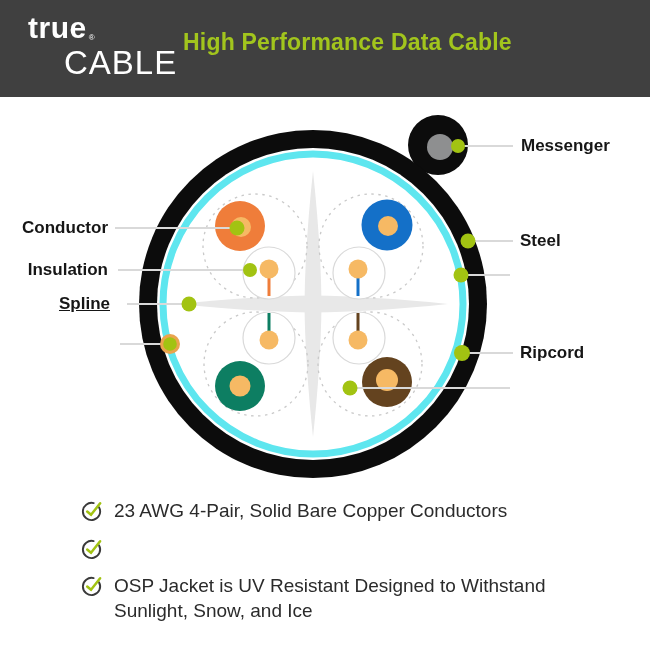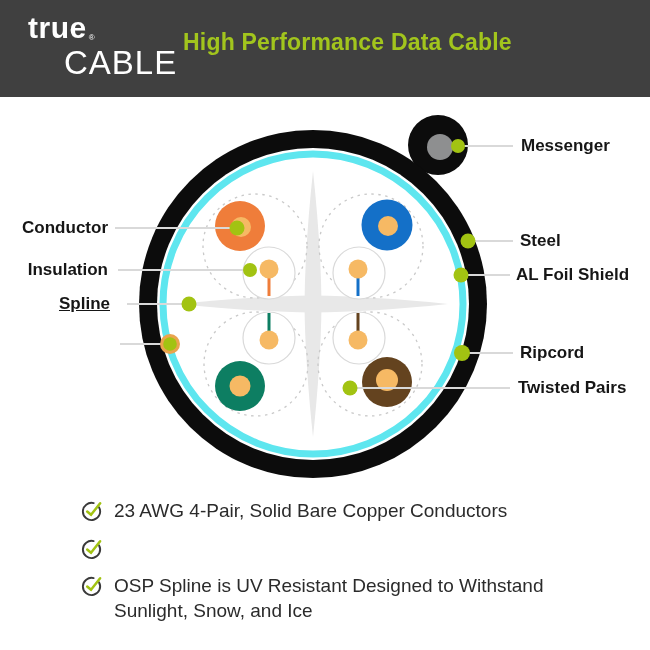--- a/index.html
+++ b/index.html
@@ -136,23 +136,21 @@
         <circle cx="350" cy="388" r="7.5"></circle>
       </g>
     </svg>
 
     <div class="calloutlabel lab-left" style="right:542px;top:216px;">Conductor</div>
     <div class="calloutlabel lab-left" style="right:542px;top:258px;">Insulation</div>
     <div class="calloutlabel lab-left" style="right:540px;top:292px;text-decoration:underline;">Spline</div>
 
     <div class="calloutlabel" style="left:521px;top:134px;">Messenger</div>
     <div class="calloutlabel" style="left:520px;top:229px;">Steel</div>
-    <div class="calloutlabel" style="left:516px;top:263px;">AL Foil Shield</div>
     <div class="calloutlabel" style="left:520px;top:341px;">Ripcord</div>
-    <div class="calloutlabel" style="left:518px;top:376px;">Twisted Pairs</div>
   </div>
 
   <ul class="features">
     <li>
       <svg class="check" viewBox="0 0 24 24">
         <path d="M 14.3 4.3 A 9 9 0 1 0 19.8 8.5" fill="none" stroke="#3a3a3a" stroke-width="2" stroke-linecap="round"></path>
         <path d="M 7.5 13 L 11.5 16.5 L 21 4.5" fill="none" stroke="#a2c312" stroke-width="2.6" stroke-linecap="round" stroke-linejoin="round"></path>
       </svg>
       <span class="ftext">23 AWG 4-Pair, Solid Bare Copper Conductors</span>
     </li>
@@ -160,17 +158,17 @@
       <svg class="check" viewBox="0 0 24 24">
         <path d="M 14.3 4.3 A 9 9 0 1 0 19.8 8.5" fill="none" stroke="#3a3a3a" stroke-width="2" stroke-linecap="round"></path>
         <path d="M 7.5 13 L 11.5 16.5 L 21 4.5" fill="none" stroke="#a2c312" stroke-width="2.6" stroke-linecap="round" stroke-linejoin="round"></path>
       </svg>
     </li>
     <li>
       <svg class="check" viewBox="0 0 24 24">
         <path d="M 14.3 4.3 A 9 9 0 1 0 19.8 8.5" fill="none" stroke="#3a3a3a" stroke-width="2" stroke-linecap="round"></path>
         <path d="M 7.5 13 L 11.5 16.5 L 21 4.5" fill="none" stroke="#a2c312" stroke-width="2.6" stroke-linecap="round" stroke-linejoin="round"></path>
       </svg>
-      <span class="ftext">OSP Spline is UV Resistant Designed to Withstand Sunlight, Snow, and Ice</span>
+      <span class="ftext">OSP Jacket is UV Resistant Designed to Withstand Sunlight, Snow, and Ice</span>
     </li>
   </ul>
 
 </div>
 
 </body></html>

